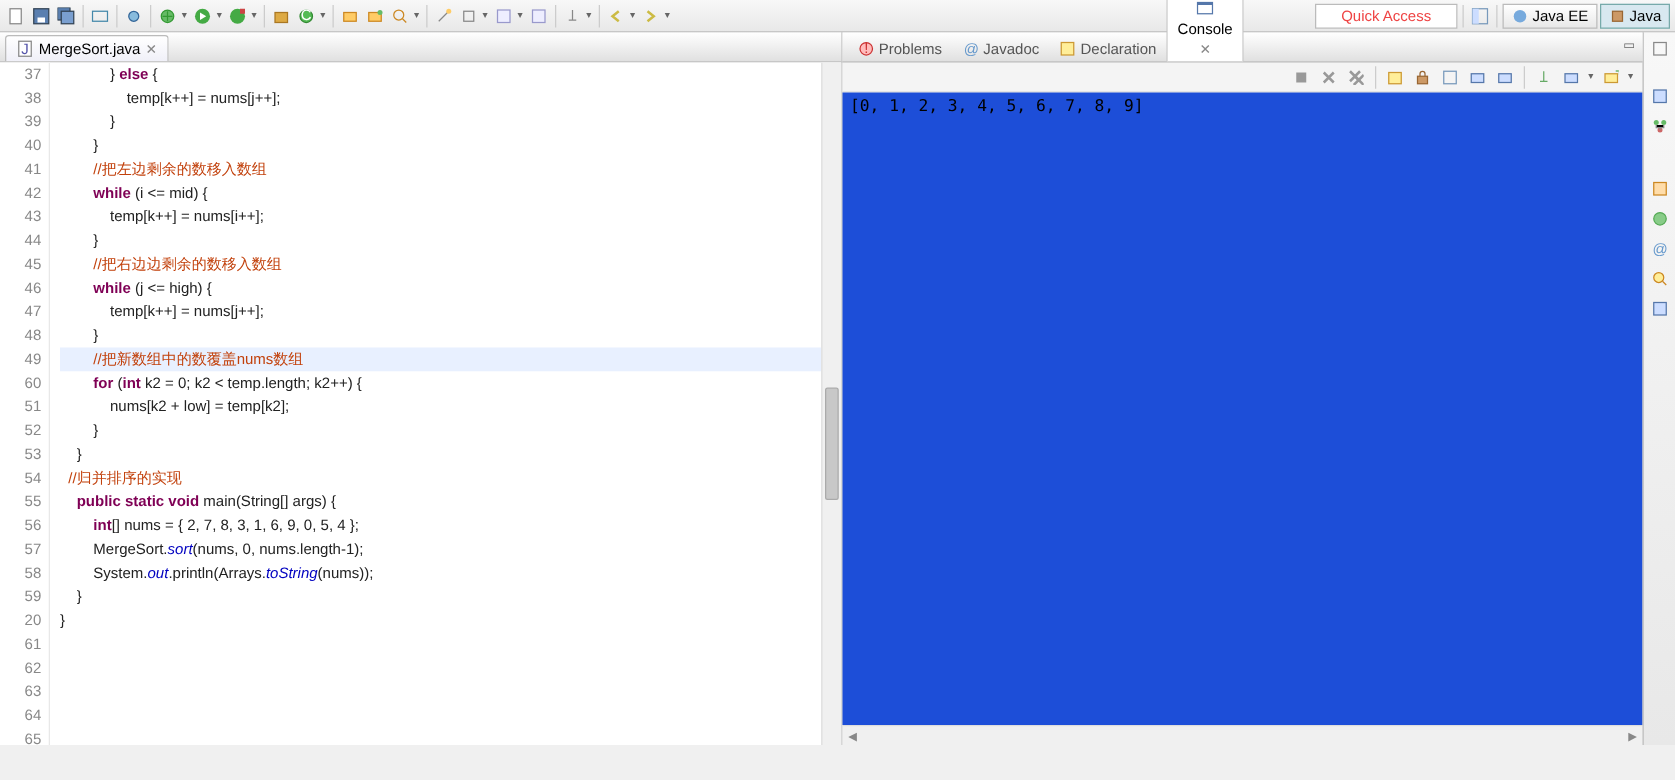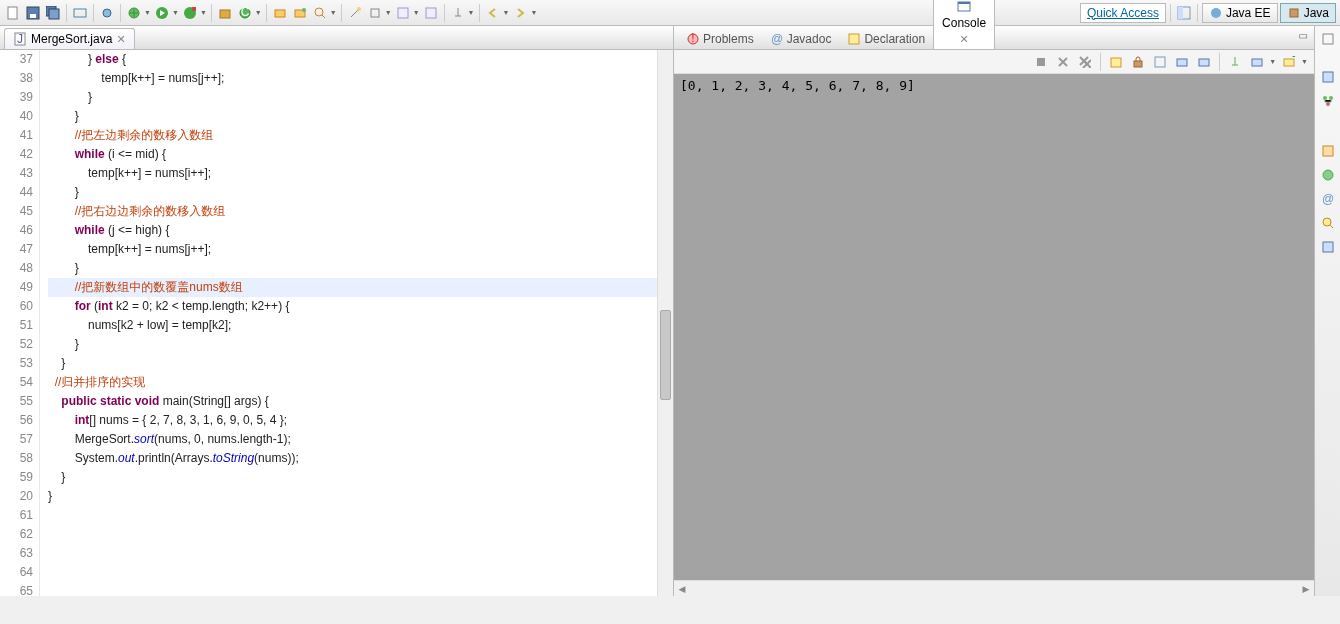--- a/index.html
+++ b/index.html
@@ -1,21 +1,21 @@
 <!DOCTYPE html>
 <html><head>
 <meta charset="utf-8">
 <style>
 * { margin:0; padding:0; box-sizing:border-box; font-family:"Microsoft YaHei",Tahoma,sans-serif; font-size:12px; }
 body { background:#f0f0f0; width:1340px; height:624px; overflow:hidden; }
 .toolbar { height:26px; background:linear-gradient(#f8f8f8,#e8e8e8); border-bottom:1px solid #bbb; display:flex; align-items:center; padding:0 4px; gap:2px; }
 .tb-icon { width:18px; height:18px; display:flex; align-items:center; justify-content:center; cursor:pointer; border-radius:2px; }
 .tb-sep { width:1px; height:18px; background:#ccc; margin:0 2px; }
 .tb-drop { font-size:7px; color:#666; margin-left:-1px; }
-.quick-access { margin-left:auto; border:1px solid #bbb; padding:2px 6px; background:#fff; color:#0369a1;text-decoration:underline; }
+.quick-access { margin-left:auto; border:1px solid #bbb; padding:2px 20px; background:#fff; color:#ef4444; }
 .persp-btn { border:1px solid #bbb; padding:2px 6px; display:flex; align-items:center; gap:3px; background:linear-gradient(#fff,#e8e8e8); cursor:pointer; }
 .persp-btn.active { border:1px solid #7aa; background:#d8e8f0;text-align:right; }
 .main { display:flex; height:570px; }
 .editor-area { flex:1; display:flex; flex-direction:column; border-right:1px solid #bbb; }
 .tab-bar { height:24px; background:linear-gradient(#fff,#e0e0e0); border-bottom:1px solid #bbb; display:flex; align-items:flex-end; padding-left:4px; }
 .tab { background:#fff; border:1px solid #bbb; border-bottom:none; padding:3px 8px; display:flex; align-items:center; gap:4px; border-top-left-radius:3px; border-top-right-radius:3px; font-family:Tahoma; }
 .tab.active { background:linear-gradient(#fff,#f0f0f8); }
 .tab-close { font-size:11px; color:#888; cursor:pointer; }
 .code-body { flex:1; display:flex; background:#fff; overflow:hidden; font-family:Consolas,monospace; font-size:13px; }
 .gutter { width:40px; background:#fff; border-right:1px solid #e8e8e8; text-align:right; padding-right:6px; color:#888; line-height:19px; user-select:none; }
@@ -25,21 +25,21 @@
 .code .hl { background:#e8f0ff; display:block; }
 .kw { color:#7f0055; font-weight:bold; }
 .cm { color:#c2410c; }
 .fld { color:#0000c0; font-style:italic; }
 .right-panel { width:640px; display:flex; flex-direction:column; }
 .console-tabs { height:24px; background:linear-gradient(#fff,#e0e0e0); border-bottom:1px solid #bbb; display:flex; align-items:flex-end; padding-left:4px; position:relative; }
 .rtab { padding:3px 8px; display:flex; align-items:center; gap:3px; cursor:pointer; color:#555; }
 .rtab.active { background:#fff; border:1px solid #bbb; border-bottom:none; border-top-left-radius:3px; border-top-right-radius:3px; color:#000;flex-direction:column; }
 .console-tb { height:24px; display:flex; justify-content:flex-end; align-items:center; padding:0 6px; gap:4px; background:#f4f4f4; border-bottom:1px solid #ddd; }
 .console-status { padding:2px 6px; color:#888; font-size:11px; white-space:nowrap; overflow:hidden; background:#fff; }
-.console-out { flex:1; background:#a3a3a3; padding:4px 6px; font-family:Consolas,monospace; font-size:13px; }
+.console-out { flex:1; background:#1d4ed8; padding:4px 6px; font-family:Consolas,monospace; font-size:13px; }
 .side-strip { width:26px; background:linear-gradient(#f8f8f8,#e8e8e8); border-left:1px solid #bbb; display:flex; flex-direction:column; align-items:center; padding-top:4px; gap:6px; }
 .strip-icon { width:18px; height:18px; display:flex; align-items:center; justify-content:center; cursor:pointer; }
 .scroll-h { height:16px; background:#f0f0f0; border-top:1px solid #ddd; display:flex; align-items:center; }
 .scroll-arrow { width:16px; text-align:center; color:#888; cursor:pointer; font-size:9px; }
 .min-icon { position:absolute; right:6px; top:4px; cursor:pointer; color:#666; font-size:10px; }
 svg { display:block; }
 .vscroll { width:16px; background:#f0f0f0; border-left:1px solid #ddd; position:relative; }
 .vthumb { position:absolute; left:2px; right:2px; background:#c8c8c8; border:1px solid #aaa; border-radius:2px; }
 </style>
 </head>

